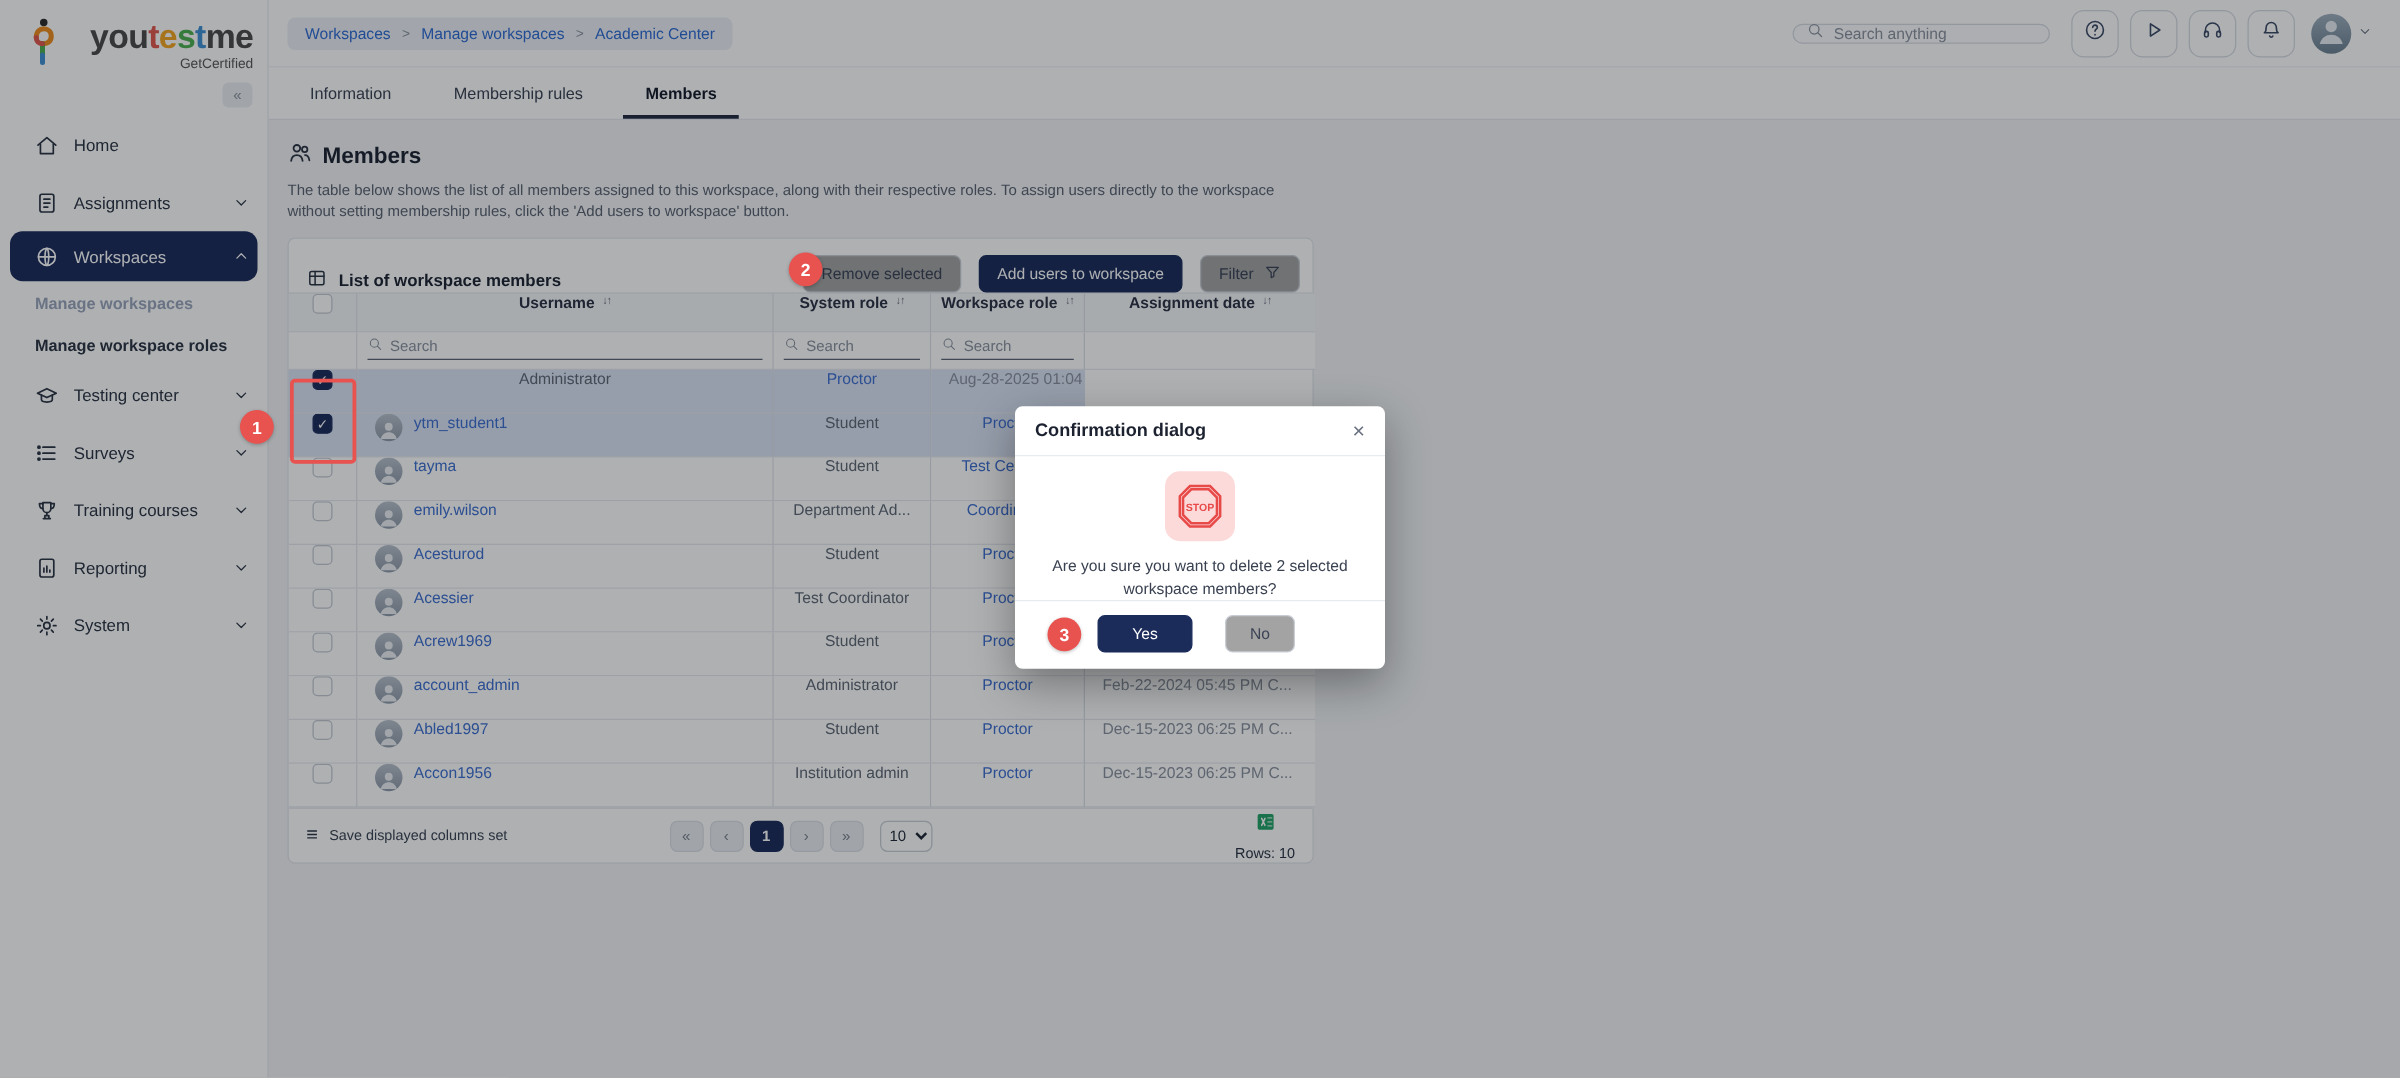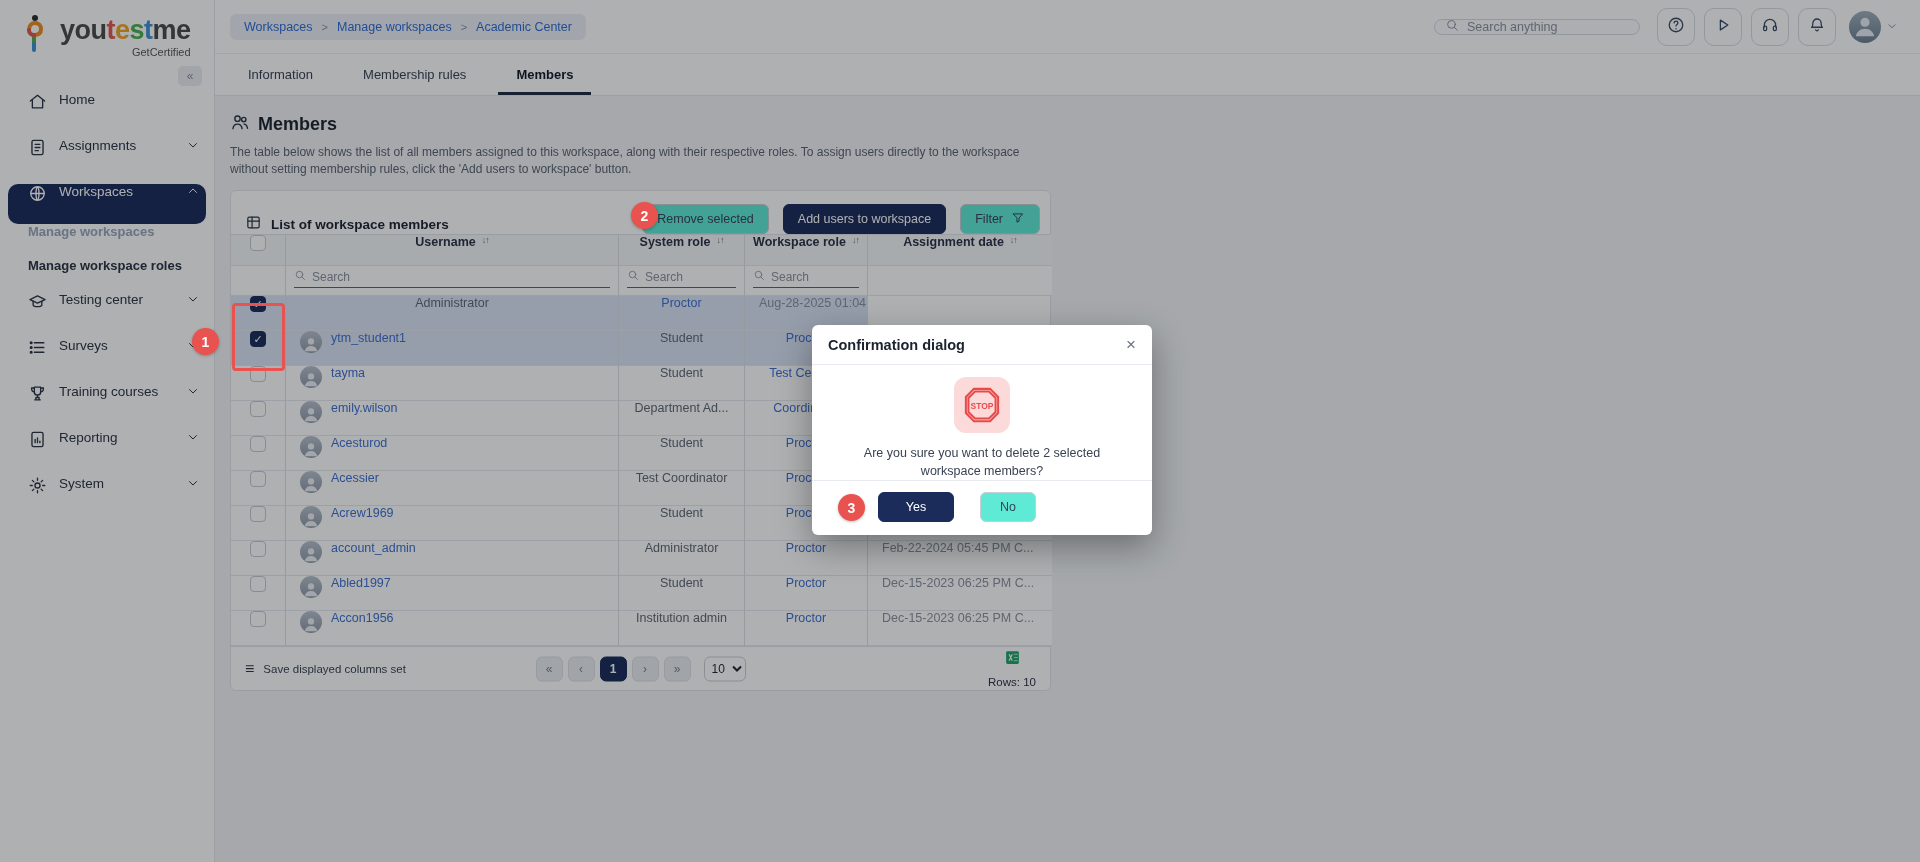--- a/index.html
+++ b/index.html
@@ -3,28 +3,28 @@
 <meta charset="utf-8">
 <style>
   * { margin:0; padding:0; box-sizing:border-box; }
   html,body { width:1920px; height:862px; overflow:hidden; background:#fff;
     font-family:"Liberation Sans", sans-serif; color:#1e2633; }
   .app { display:flex; width:1920px; height:862px; }
 
   
   .sidebar { position:relative; width:215px; height:100%; background:#fff;
     border-right:1px solid #e4e7ec; flex:0 0 215px; }
-  .logo { display:flex; align-items:flex-end; gap:8px; padding:14px 10px 4px 20px; }
+  .logo { display:flex; align-items:center; gap:20px; padding:14px 10px 4px 20px; }
   .logo-word { font-size:27px; font-weight:bold; letter-spacing:-0.5px; line-height:1; }
   .logo-tag { font-size:11px; color:#555; text-align:right; margin-top:2px; }
   .collapse-btn { position:absolute; top:66px; right:12px; width:24px; height:20px;
     background:#eceff3; border-radius:5px; color:#8a919e; font-size:12px;
     display:flex; align-items:center; justify-content:center; cursor:pointer; }
   .nav { margin-top:30px; }
-  .nav-item { position:relative; display:flex; align-items:flex-start; gap:12px;
+  .nav-item { position:relative; display:flex; align-items:center; gap:12px;
     height:46px; padding:0 14px 0 28px; font-size:13.5px; color:#2b3342; cursor:pointer; }
   .nav-item .ico { width:19px; height:19px; flex:0 0 19px; display:flex; }
   .nav-item .ico svg { width:19px; height:19px; }
   .nav-item .chev { margin-left:auto; width:14px; height:14px; flex:0 0 14px; }
   .nav-item .chev svg { width:14px; height:14px; }
   .nav-item.active { background:#1b2b5a; color:#fff; border-radius:10px;
     margin:0 8px; padding:0 6px 0 20px; height:40px; }
   .nav-item.sub { height:34px; padding-left:28px; font-size:13px; font-weight:bold; }
   .nav-item.sub.current { color:#9aa5bb; }
 
@@ -64,21 +64,21 @@
   .page-desc { font-size:12px; color:#5a6270; line-height:1.45; width:800px; height:34px; margin-bottom:12px; }
 
   
   .card { width:821px; background:#fff; border:1px solid #e2e5ea; border-radius:6px; }
   .toolbar { height:43px; display:flex; align-items:flex-end; padding:0 10px 0 14px; }
   .toolbar-title { display:flex; align-items:center; gap:9px; font-size:13.5px; font-weight:bold; color:#1c2330; }
   .toolbar-title svg { width:17px; height:17px; color:#2b3342; }
   .toolbar-actions { margin-left:auto; display:flex; align-items:center; gap:14px; }
   .btn { height:30px; border-radius:6px; font-size:12.5px; font-family:inherit; cursor:pointer;
     display:flex; align-items:center; justify-content:center; padding:0 14px; }
-  .btn.outline { background:#5eead4; border:1px solid #c9ced6; color:#3a4254; }
+  .btn.outline { background:#a3a3a3; border:1px solid #c9ced6; color:#3a4254; }
   .btn.primary { background:#1b2b5a; border:1px solid #1b2b5a; color:#fff; }
   .btn.filter { gap:8px; }
   .btn.filter svg { width:14px; height:14px; }
 
   .tbl { border-top:1px solid #e2e5ea; }
   .trow { display:grid; grid-template-columns:55px 333px 126px 123px 184px; }
   .tcell { border-right:1px solid #dcdfe6; border-bottom:1px solid #e6e8ed;
     display:flex; font-size:12.5px; overflow:hidden; white-space:nowrap; }
   .tcell:last-child { border-right:0; }
   .thead .tcell { height:31px; background:#f7f8fa; justify-content:center; gap:6px;
@@ -118,21 +118,21 @@
   .pbtn { width:27px; height:25px; border-radius:6px; background:#eceff3; border:1px solid #dde0e6;
     color:#7a818d; font-size:12px; display:flex; align-items:center; justify-content:center; cursor:pointer; }
   .pbtn.active { background:#1b2b5a; border-color:#1b2b5a; color:#fff; font-weight:bold; }
   .page-size { margin-left:8px; height:25px; border:1px solid #c9ced6; border-radius:6px;
     font-size:12px; font-family:inherit; color:#1e2633; background:#fff; padding:0 3px; }
   .rows-info { margin-left:auto; display:flex; align-items:center; gap:8px; font-size:11.5px; color:#2a3142;flex-direction:column; }
   .rows-info svg { width:17px; height:17px; }
 
   
   .dim { position:fixed; inset:0; background:rgba(10,14,22,0.33); z-index:40; }
-  .dialog { position:fixed; left:812px; top:325px; width:340px; height:210px; background:#fff;
+  .dialog { position:fixed; left:812px; top:325px; width:296px; height:210px; background:#fff;
     border-radius:6px; box-shadow:0 12px 34px rgba(0,0,0,0.35); z-index:50;
     display:flex; flex-direction:column; }
   .dialog-head { display:flex; align-items:center; justify-content:space-between;
     padding:11px 16px; border-bottom:1px solid #e7eaef; }
   .dialog-title { font-size:14.5px; font-weight:bold; color:#1c2230; }
   .dialog-close { color:#6a7180; font-size:17px; cursor:pointer; line-height:1; }
   .dialog-body { flex:1; display:flex; flex-direction:column; align-items:center; padding-top:12px; }
   .stop-wrap { width:56px; height:56px; background:#fcdada; border-radius:12px;
     display:flex; align-items:center; justify-content:center; margin-bottom:11px; }
   .stop-wrap svg { width:44px; height:44px; }

